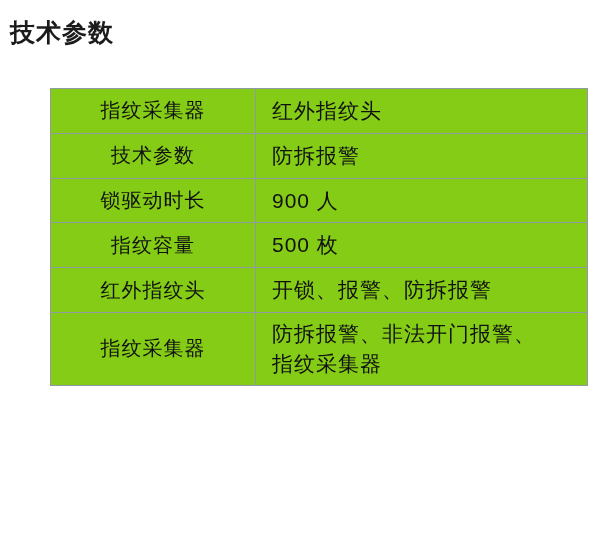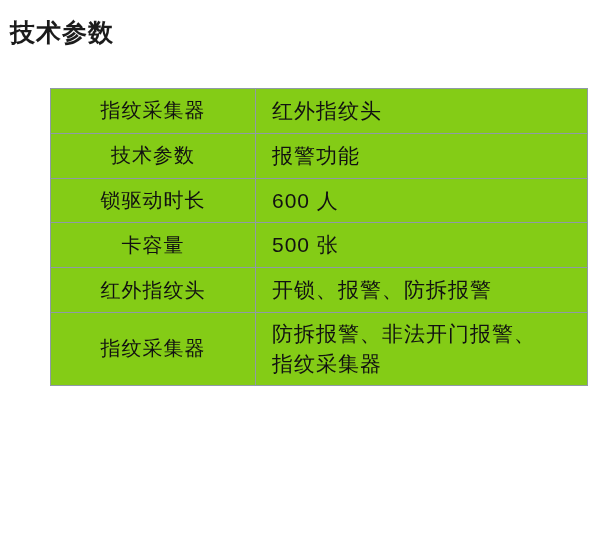--- a/index.html
+++ b/index.html
@@ -82,38 +82,38 @@
       <tr>
         <td class="col-label">指纹采集器</td>
         <td class="col-value">
           <span class="val-line">红外指纹头</span>
         </td>
       </tr>
 
       <tr>
         <td class="col-label">技术参数</td>
         <td class="col-value">
-          <span class="val-line">报警功能</span>
+          <span class="val-line">防拆报警</span>
         </td>
       </tr>
 
       <tr>
         <td class="col-label">锁驱动时长</td>
         <td class="col-value">
-          <span class="val-line">600 人</span>
+          <span class="val-line">900 人</span>
         </td>
       </tr>
 
-
       <tr>
-        <td class="col-label">卡容量</td>
+        <td class="col-label">指纹容量</td>
         <td class="col-value">
-          <span class="val-line">500 张</span>
+          <span class="val-line">500 枚</span>
         </td>
       </tr>
+
 
       <tr>
         <td class="col-label">红外指纹头</td>
         <td class="col-value">
           <span class="val-line">开锁、报警、防拆报警</span>
         </td>
       </tr>
 
       <tr class="row-multi">
         <td class="col-label">指纹采集器</td>

